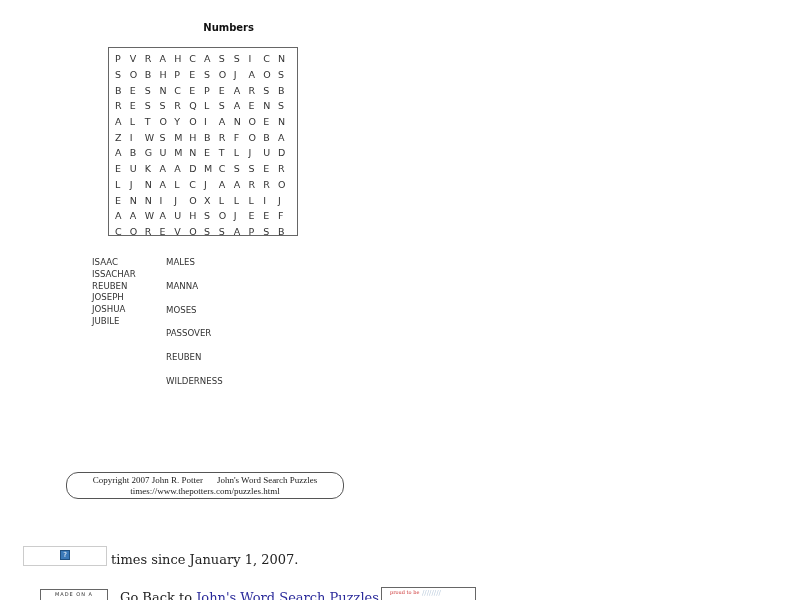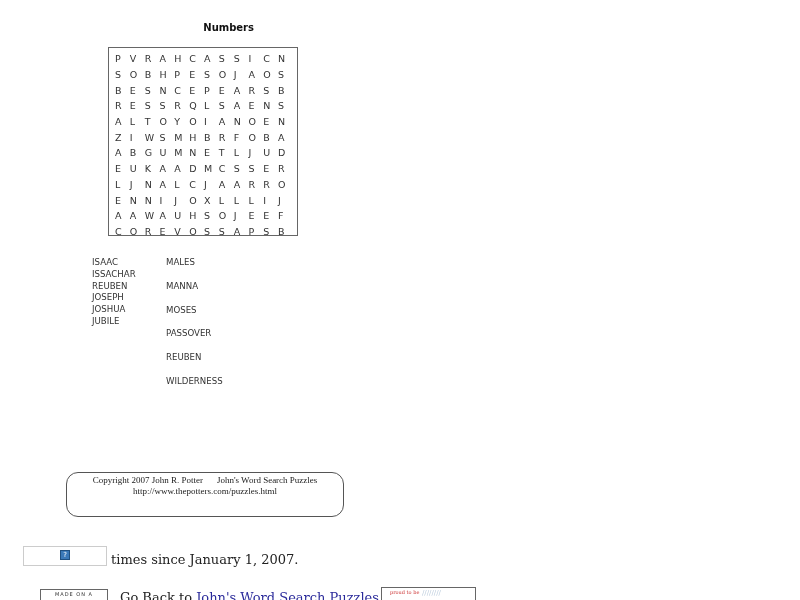--- a/index.html
+++ b/index.html
@@ -64,21 +64,21 @@
     .word {
       height: 11.8px;
       line-height: 11.8px;
       white-space: nowrap;
     }
     .copyright {
       position: absolute;
       left: 66px;
       top: 472px;
       width: 278px;
-      height: 45px;
+      height: 27px;
       border: 1.2px solid #555;
       border-radius: 12px;
       box-sizing: border-box;
       text-align: center;
       font-family: "Liberation Serif", serif;
       font-size: 9px;
       line-height: 10.5px;
       color: #222;
       padding-top: 2px;
     }
@@ -367,21 +367,21 @@
       <div class="word">PASSOVER</div>
       <div class="word">REUBEN</div>
       <div class="word">WILDERNESS</div>
     </div>
   </div>
 
 <div class="copyright">
   <div>
     <span>Copyright 2007 John R. Potter</span><span class="gap"></span><span>John's Word Search Puzzles</span>
   </div>
-  <div>http://www.thepotters.com/puzzles.html</div>
+  <div>times://www.thepotters.com/puzzles.html</div>
 </div>
 
 <div class="access-line">
   <span class="counter">
     <span class="counter-icon">?</span>
   </span>
   <span>times since January 1, 2007.</span>
 </div>
 
 <div class="mac-badge">

